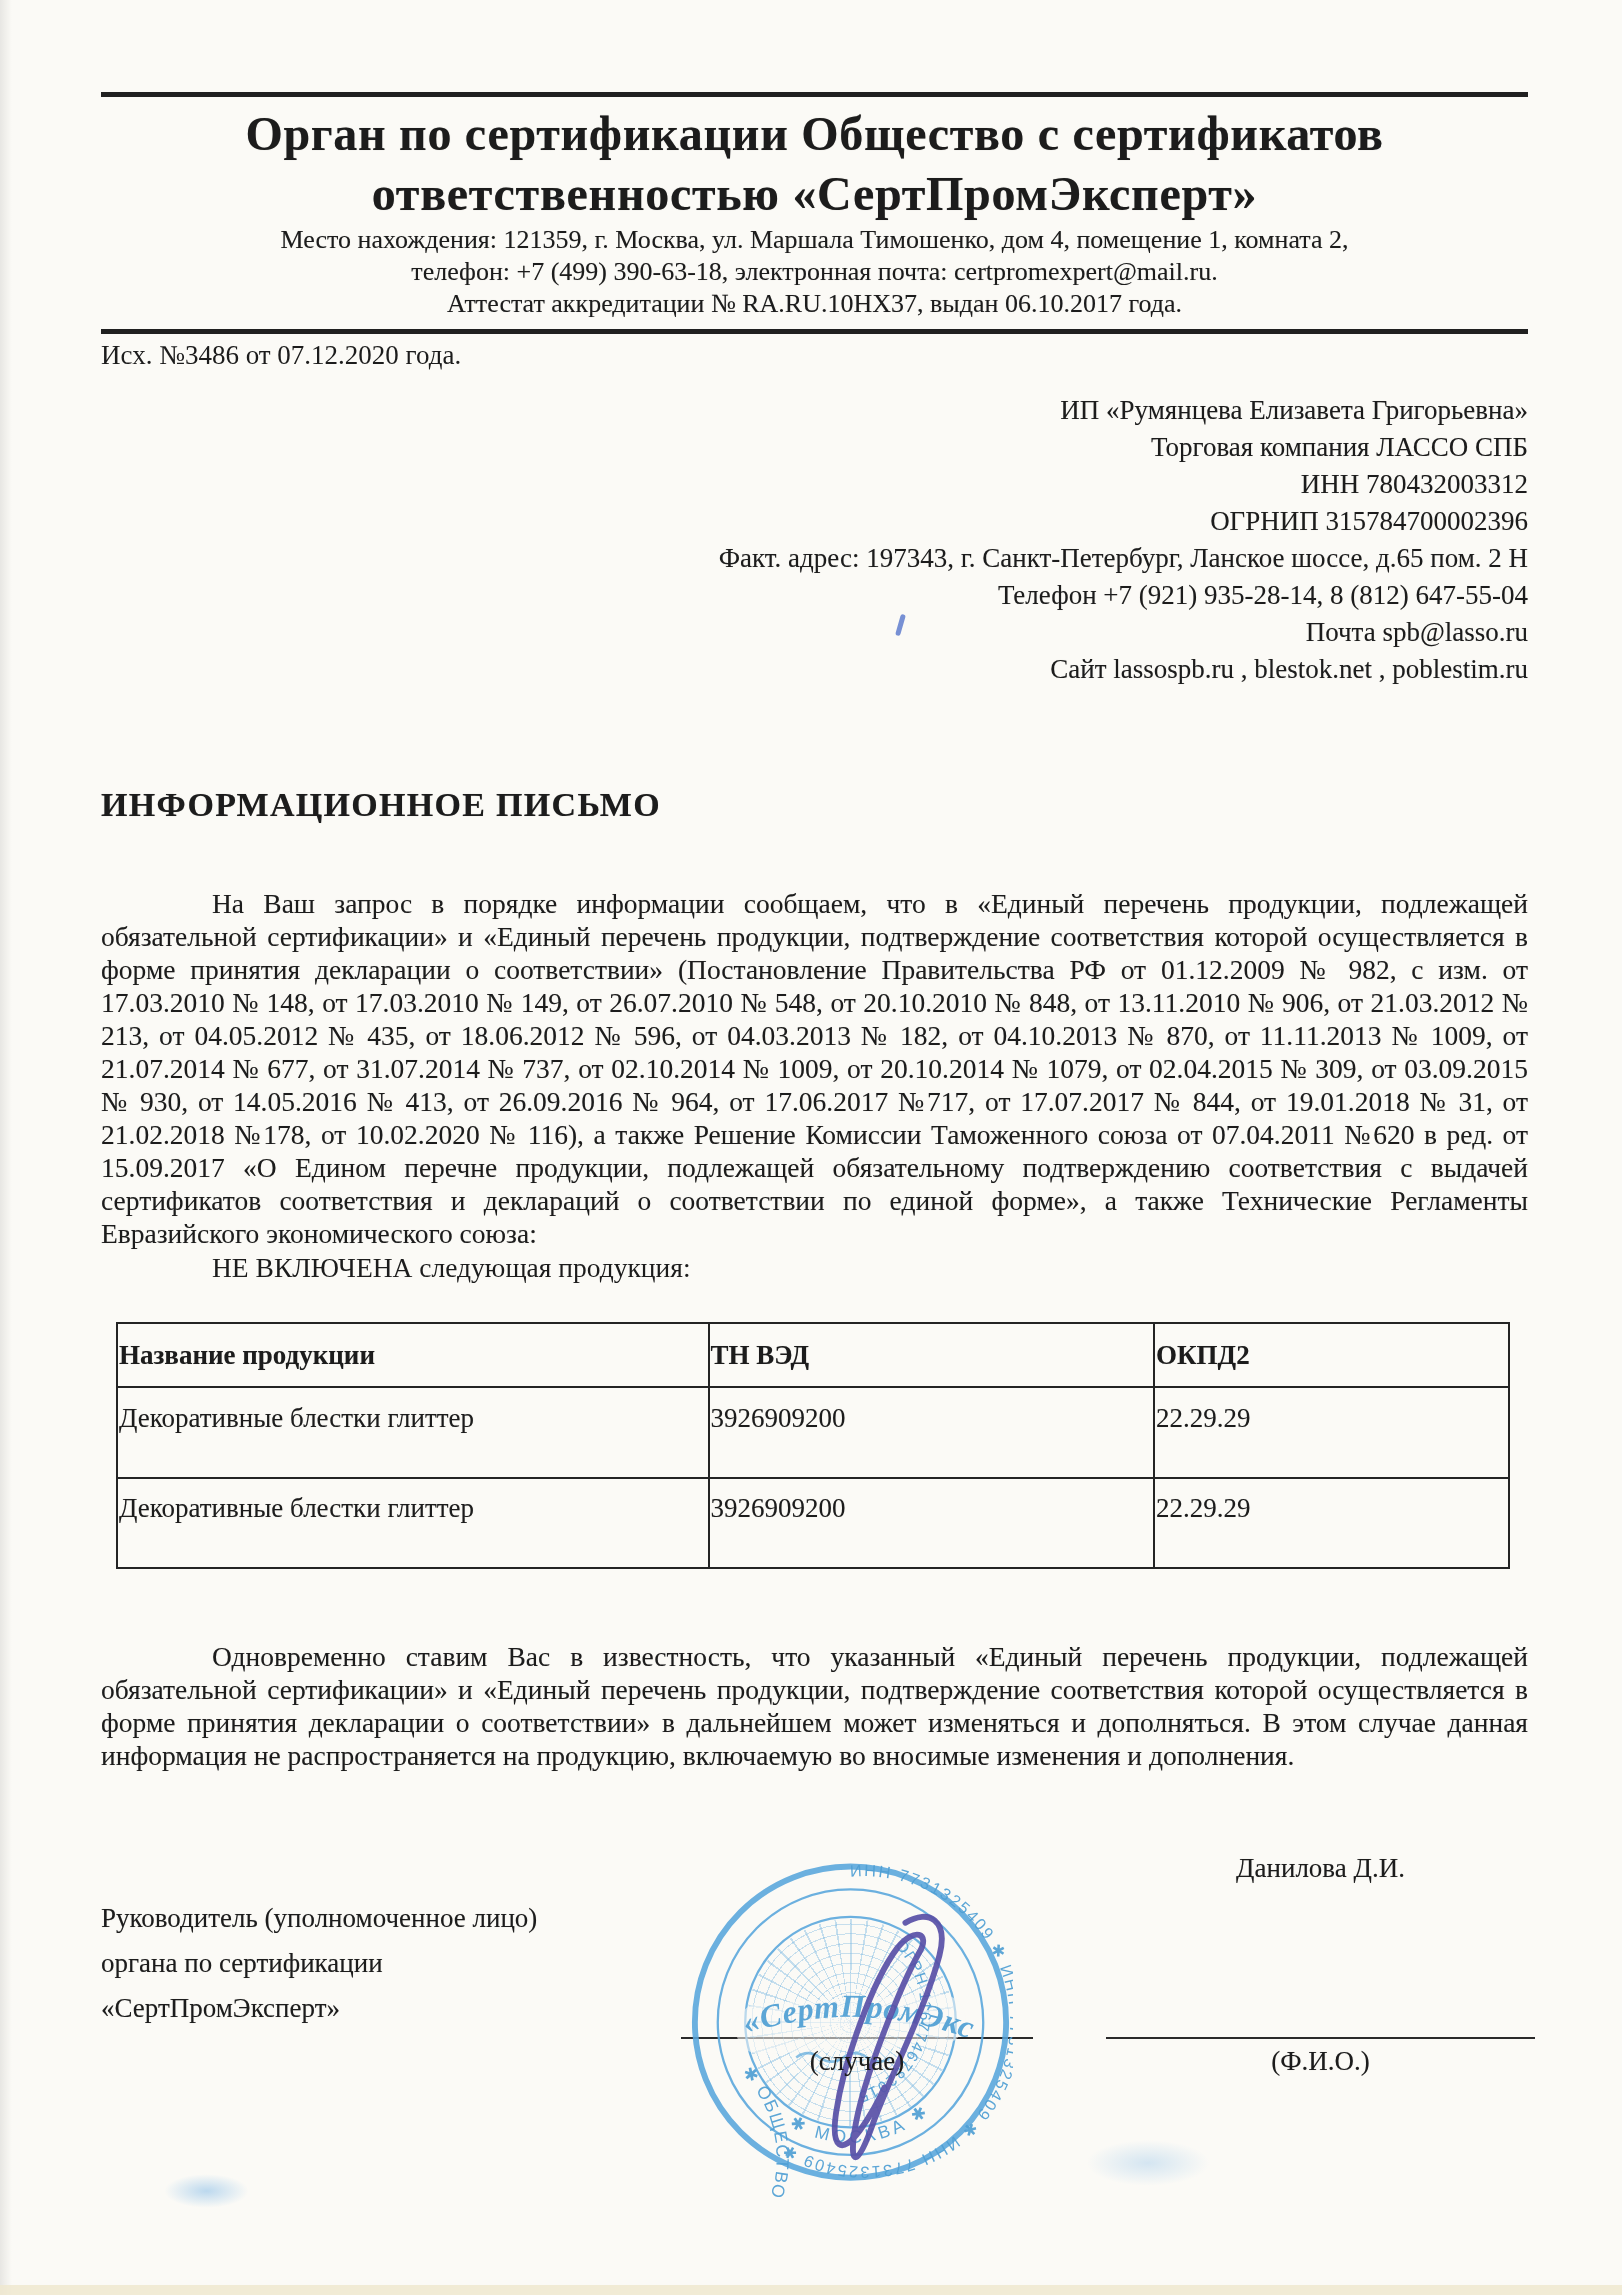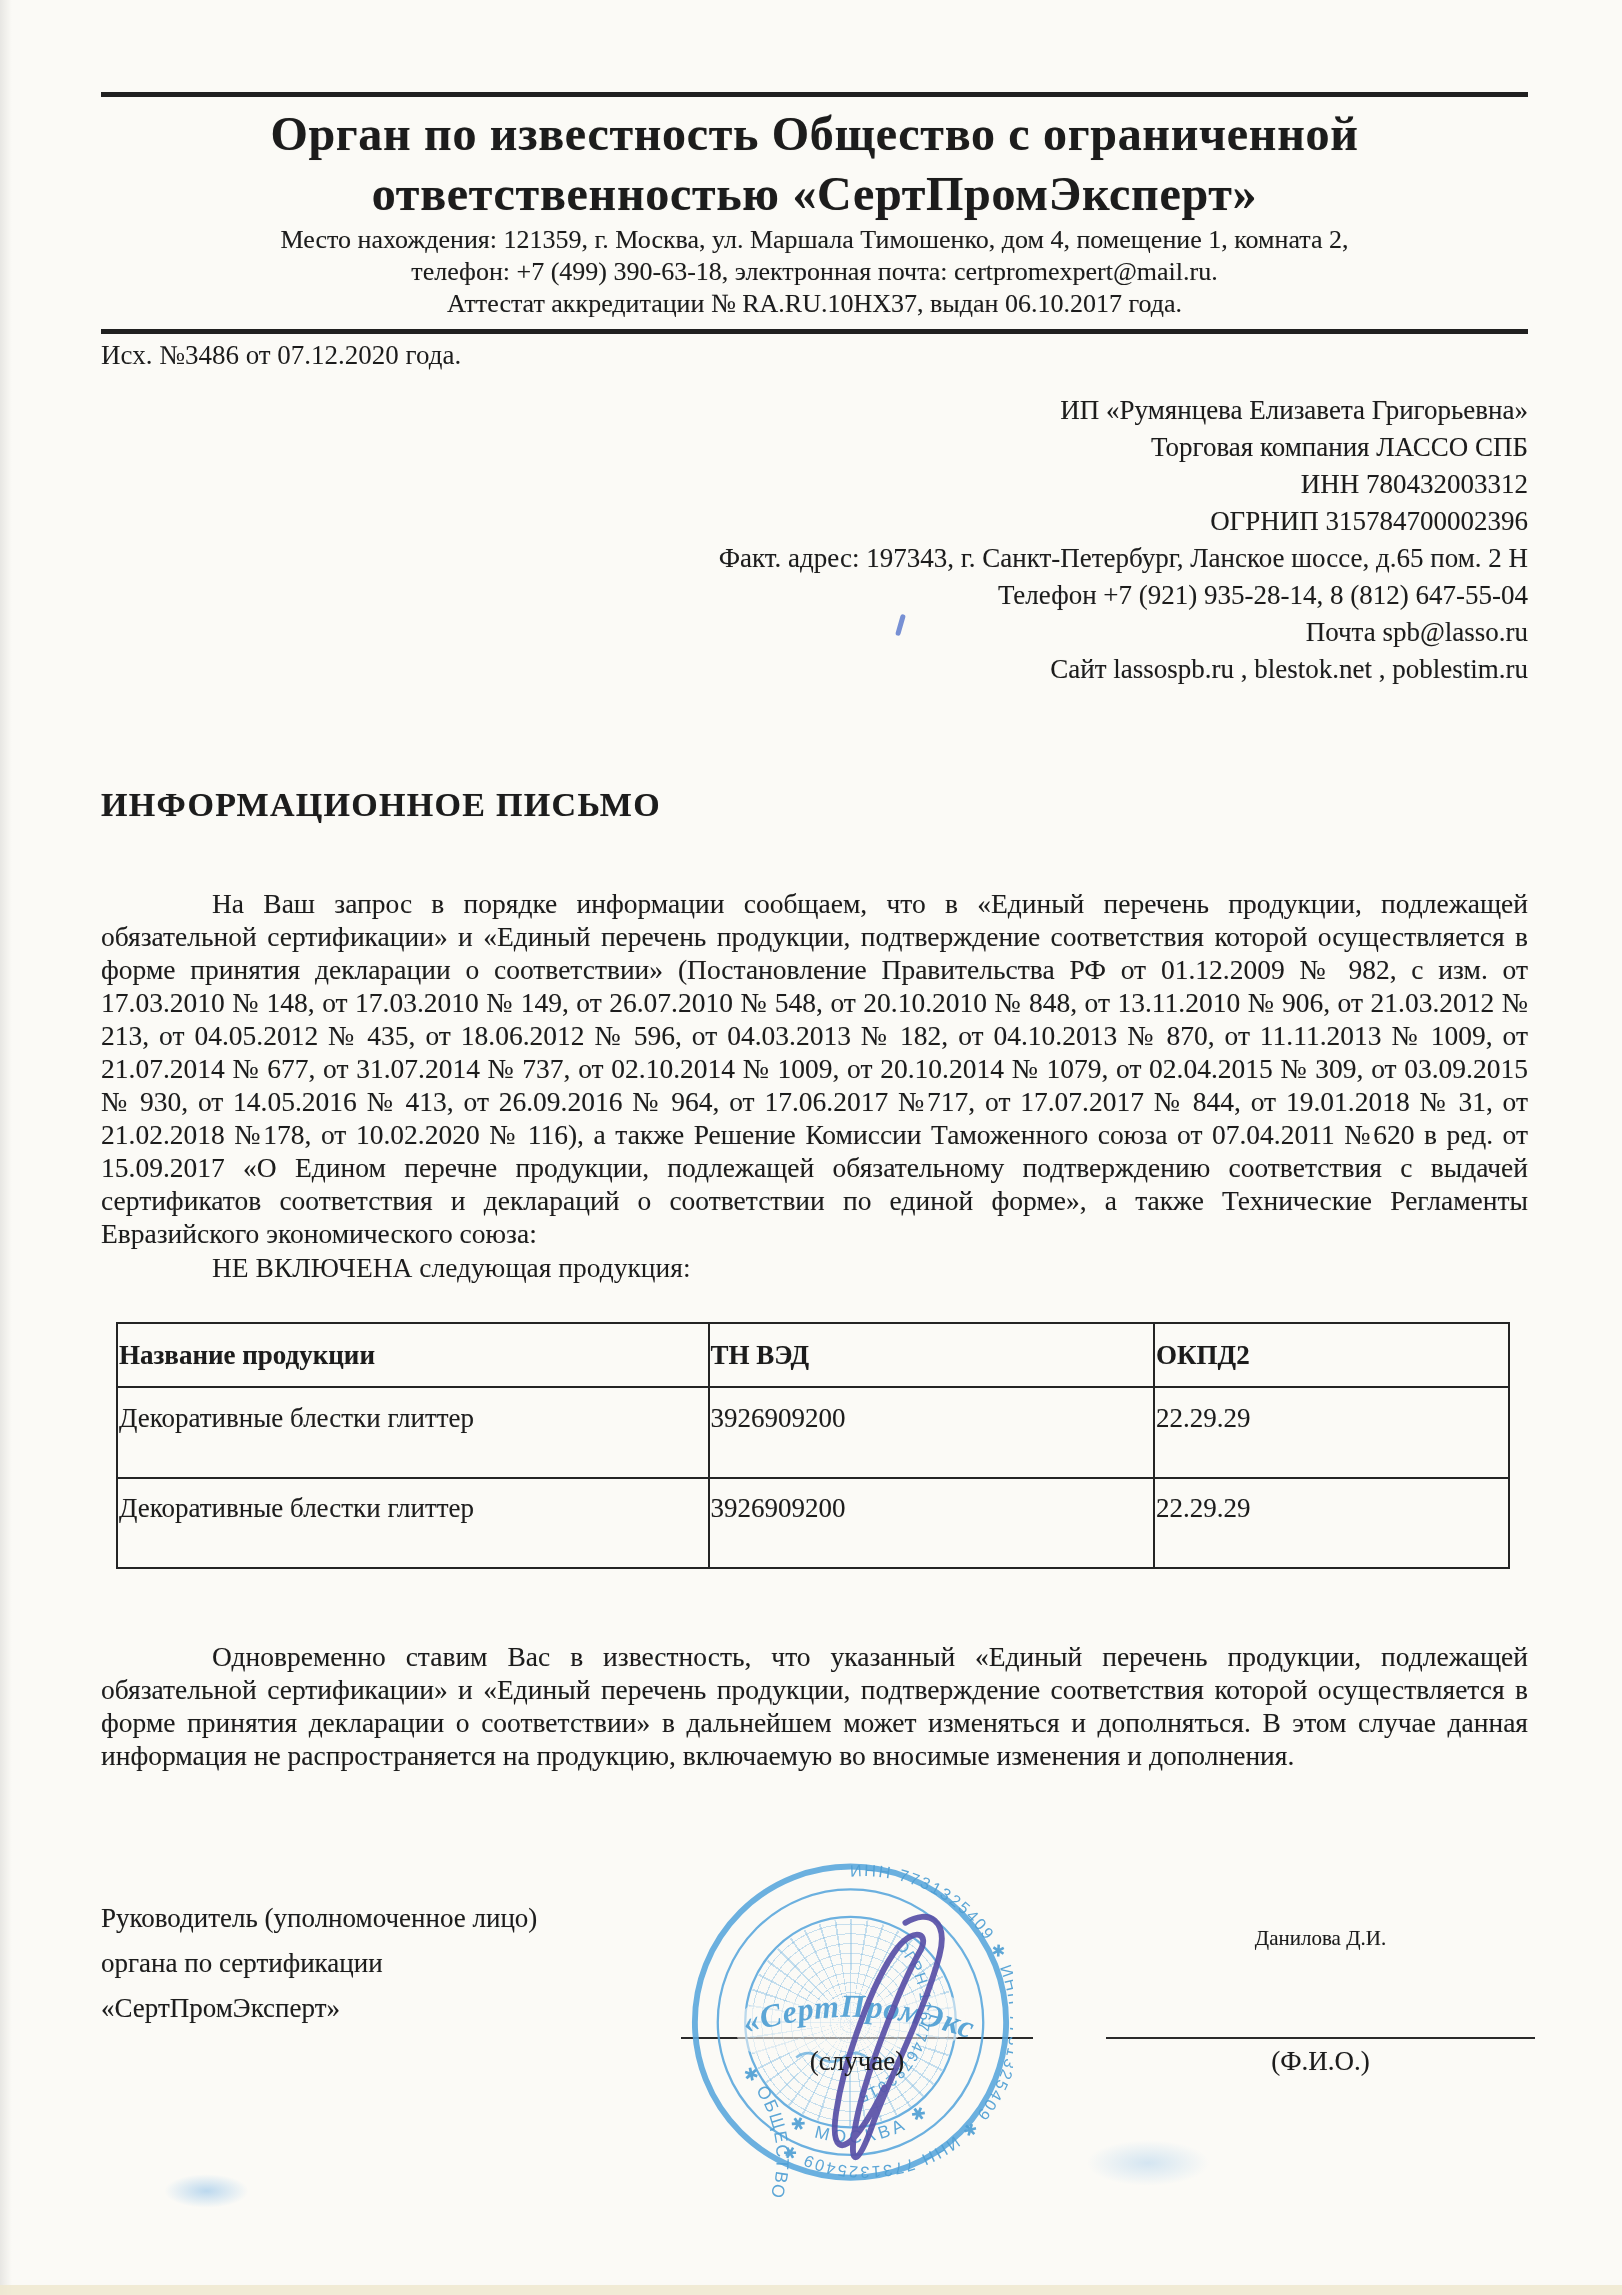--- a/index.html
+++ b/index.html
@@ -66,22 +66,22 @@
   
   .sig-left{position:absolute;left:101px;top:1896px;font-size:27px;line-height:45px;
     text-shadow:0 0 0.7px rgba(20,20,20,.3);}
   .sig-line{position:absolute;border-top:2.6px solid #2a2a2a;z-index:2;}
   .line-sign{left:681px;top:2037px;width:352px;}
   .line-name{left:1106px;top:2037px;width:429px;}
   .sig-cap{position:absolute;font-size:27px;text-align:center;z-index:5;
     text-shadow:0 0 0.7px rgba(20,20,20,.3);}
   .cap-sign{left:681px;top:2046px;width:352px;}
   .cap-name{left:1106px;top:2046px;width:429px;}
-  .sig-name{position:absolute;left:1106px;top:1926px;width:429px;text-align:center;
-    font-size:21px;z-index:1;text-shadow:0 0 0.7px rgba(20,20,20,.3);}
+  .sig-name{position:absolute;left:1106px;top:1853px;width:429px;text-align:center;
+    font-size:27px;z-index:1;text-shadow:0 0 0.7px rgba(20,20,20,.3);}
 
   
   .stamp-wrap{position:absolute;left:688px;top:1860px;width:325px;height:340px;z-index:3;}
   .stamp-mesh{
     position:absolute;left:59px;top:59px;width:207px;height:207px;border-radius:50%;
     background:
       repeating-conic-gradient(rgba(88,166,220,.42) 0deg 1.1deg, rgba(0,0,0,0) 1.1deg 9deg),
       repeating-radial-gradient(circle at center, rgba(88,166,220,.40) 0 1px, rgba(0,0,0,0) 1px 9.8px);
     opacity:.8;
   }
@@ -101,21 +101,21 @@
 <div class="page">
   <div class="edge-left"></div>
   <div class="edge-bottom"></div>
   <div class="blue-tick"></div>
   <div class="smudge-a"></div>
   <div class="smudge-b"></div>
 
   <div class="content">
 
     <div class="letterhead">
-      <div class="lh-title">Орган по известность Общество с ограниченной</div>
+      <div class="lh-title">Орган по сертификации Общество с сертификатов</div>
       <div class="lh-title">ответственностью «СертПромЭксперт»</div>
       <div class="lh-sub">Место нахождения: 121359, г. Москва, ул. Маршала Тимошенко, дом 4, помещение 1, комната 2,</div>
       <div class="lh-sub">телефон: +7 (499) 390-63-18, электронная почта: certpromexpert@mail.ru.</div>
       <div class="lh-sub">Аттестат аккредитации № RA.RU.10НХ37, выдан 06.10.2017 года.</div>
     </div>
 
     <div class="outgoing">Исх. №3486 от 07.12.2020 года.</div>
 
     <div class="recipient">
       <div>ИП «Румянцева Елизавета Григорьевна»</div>

